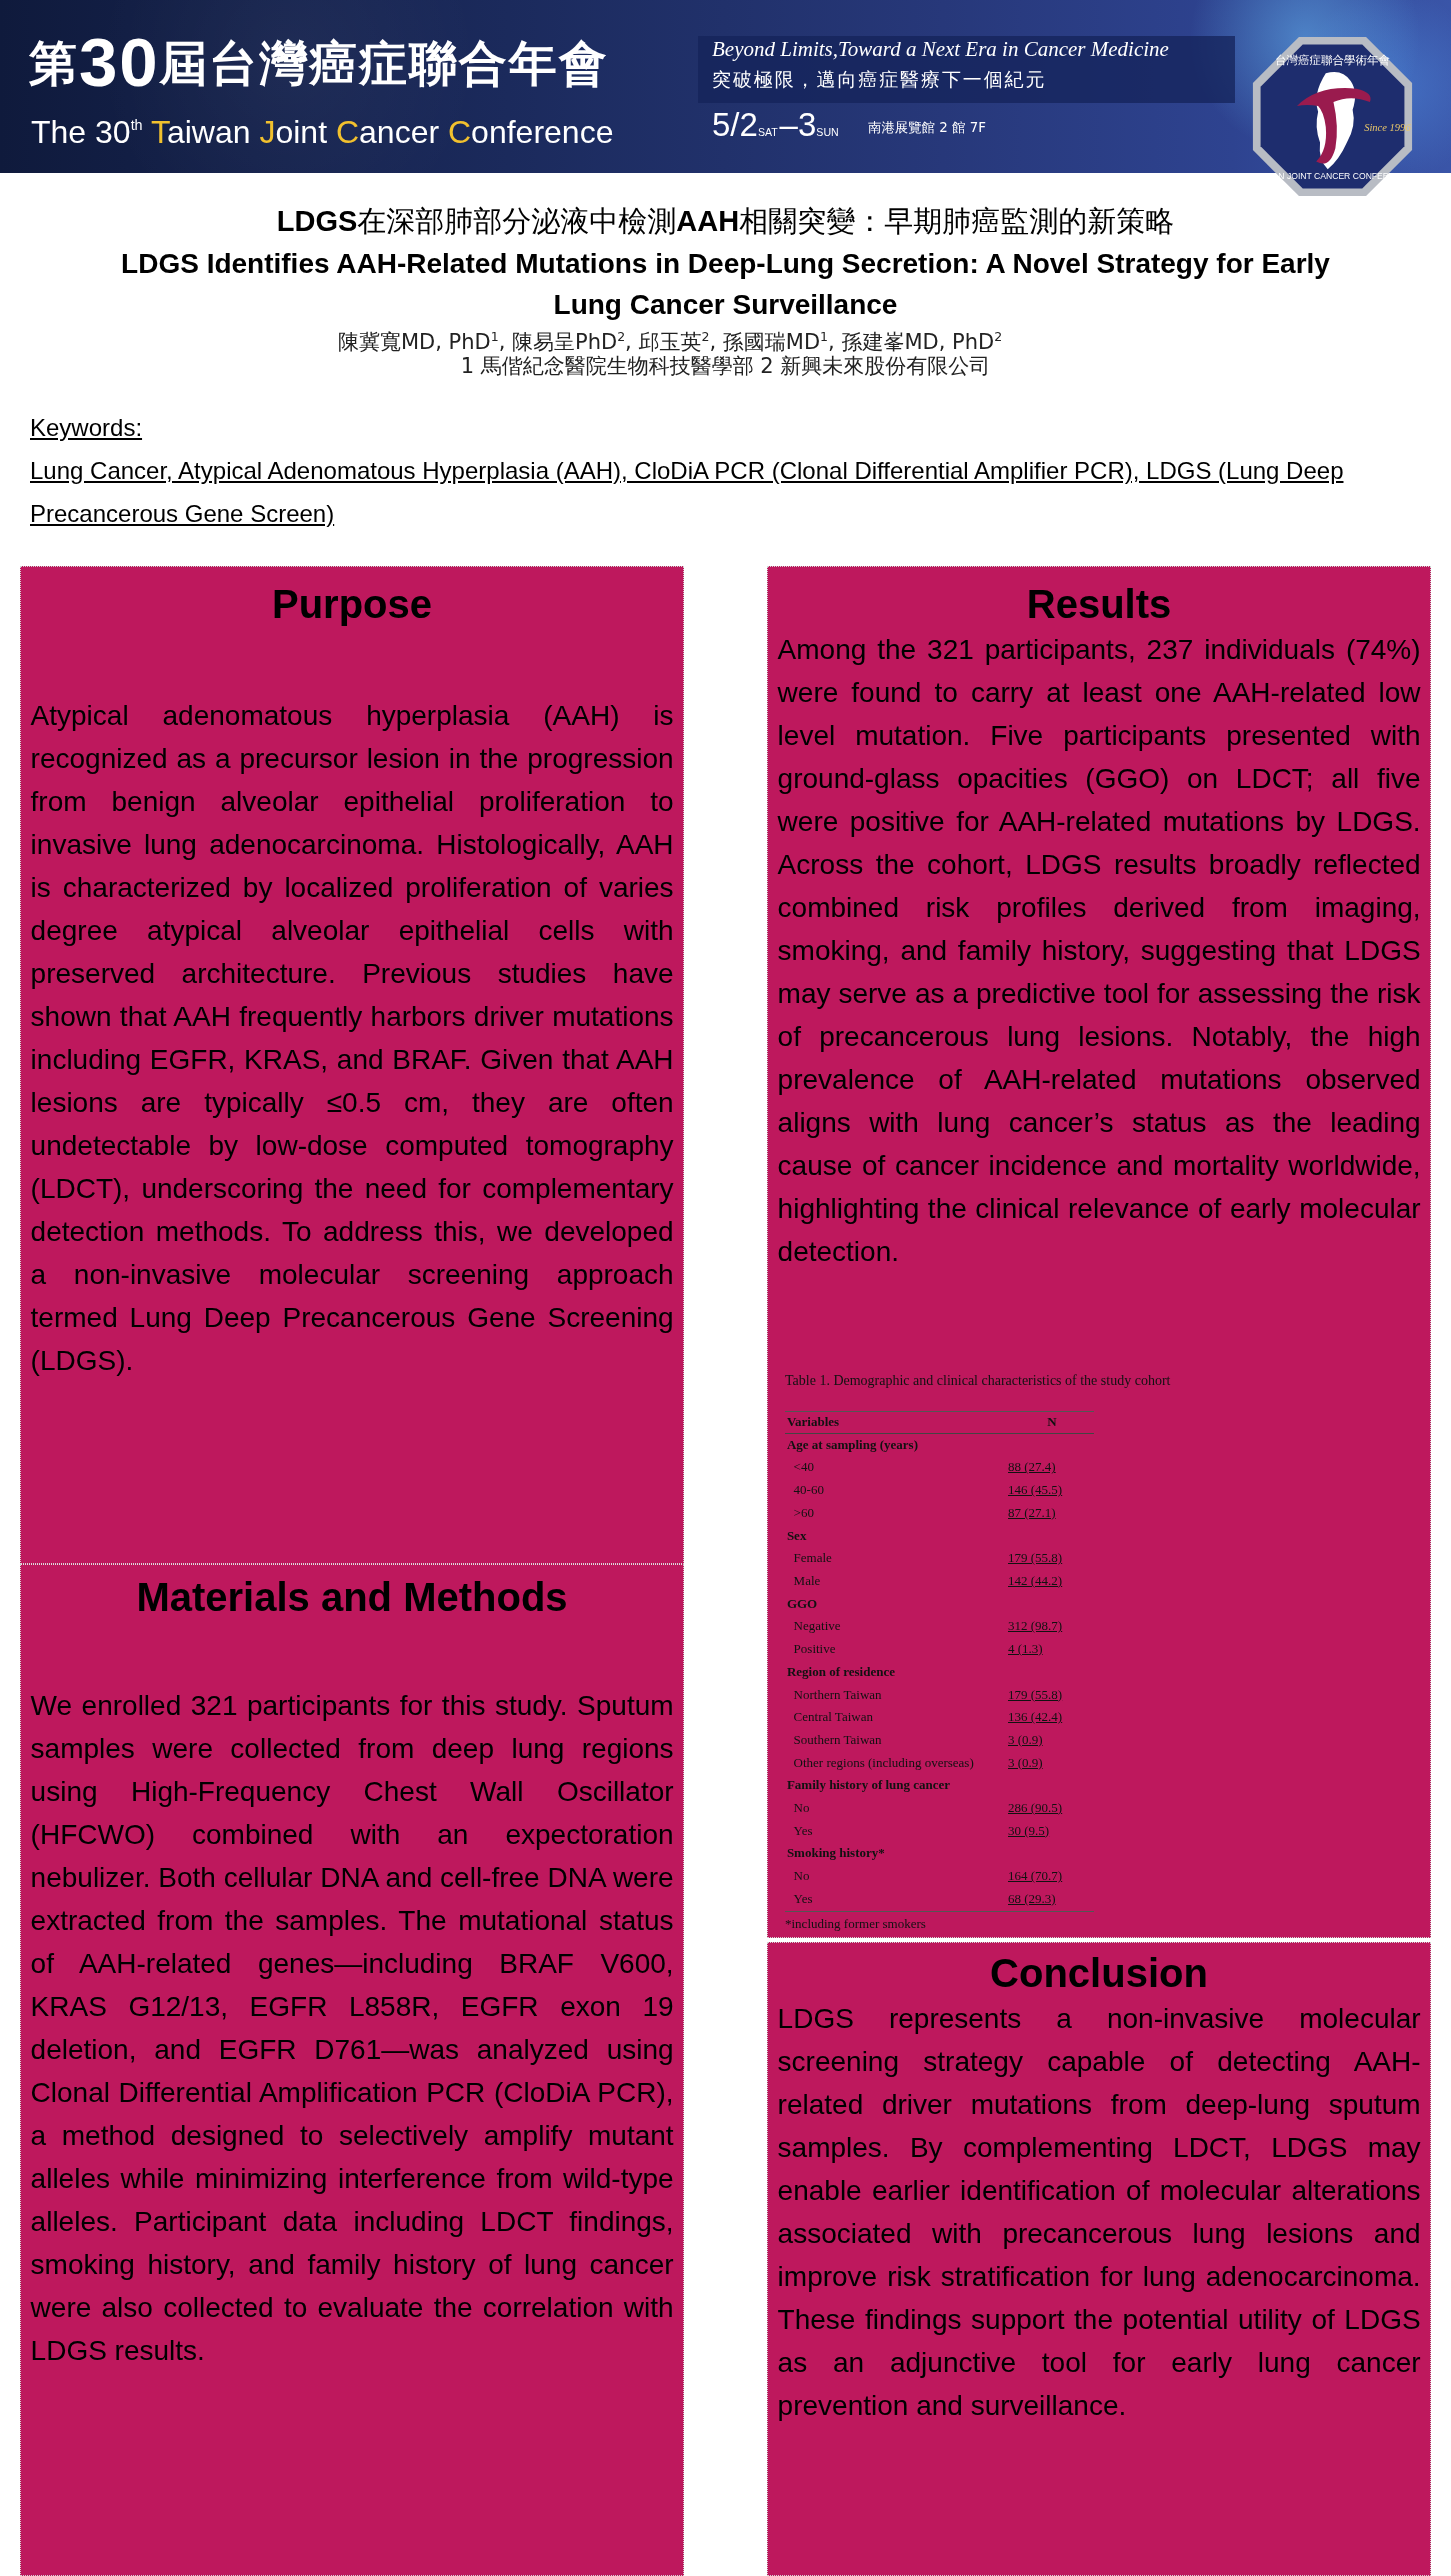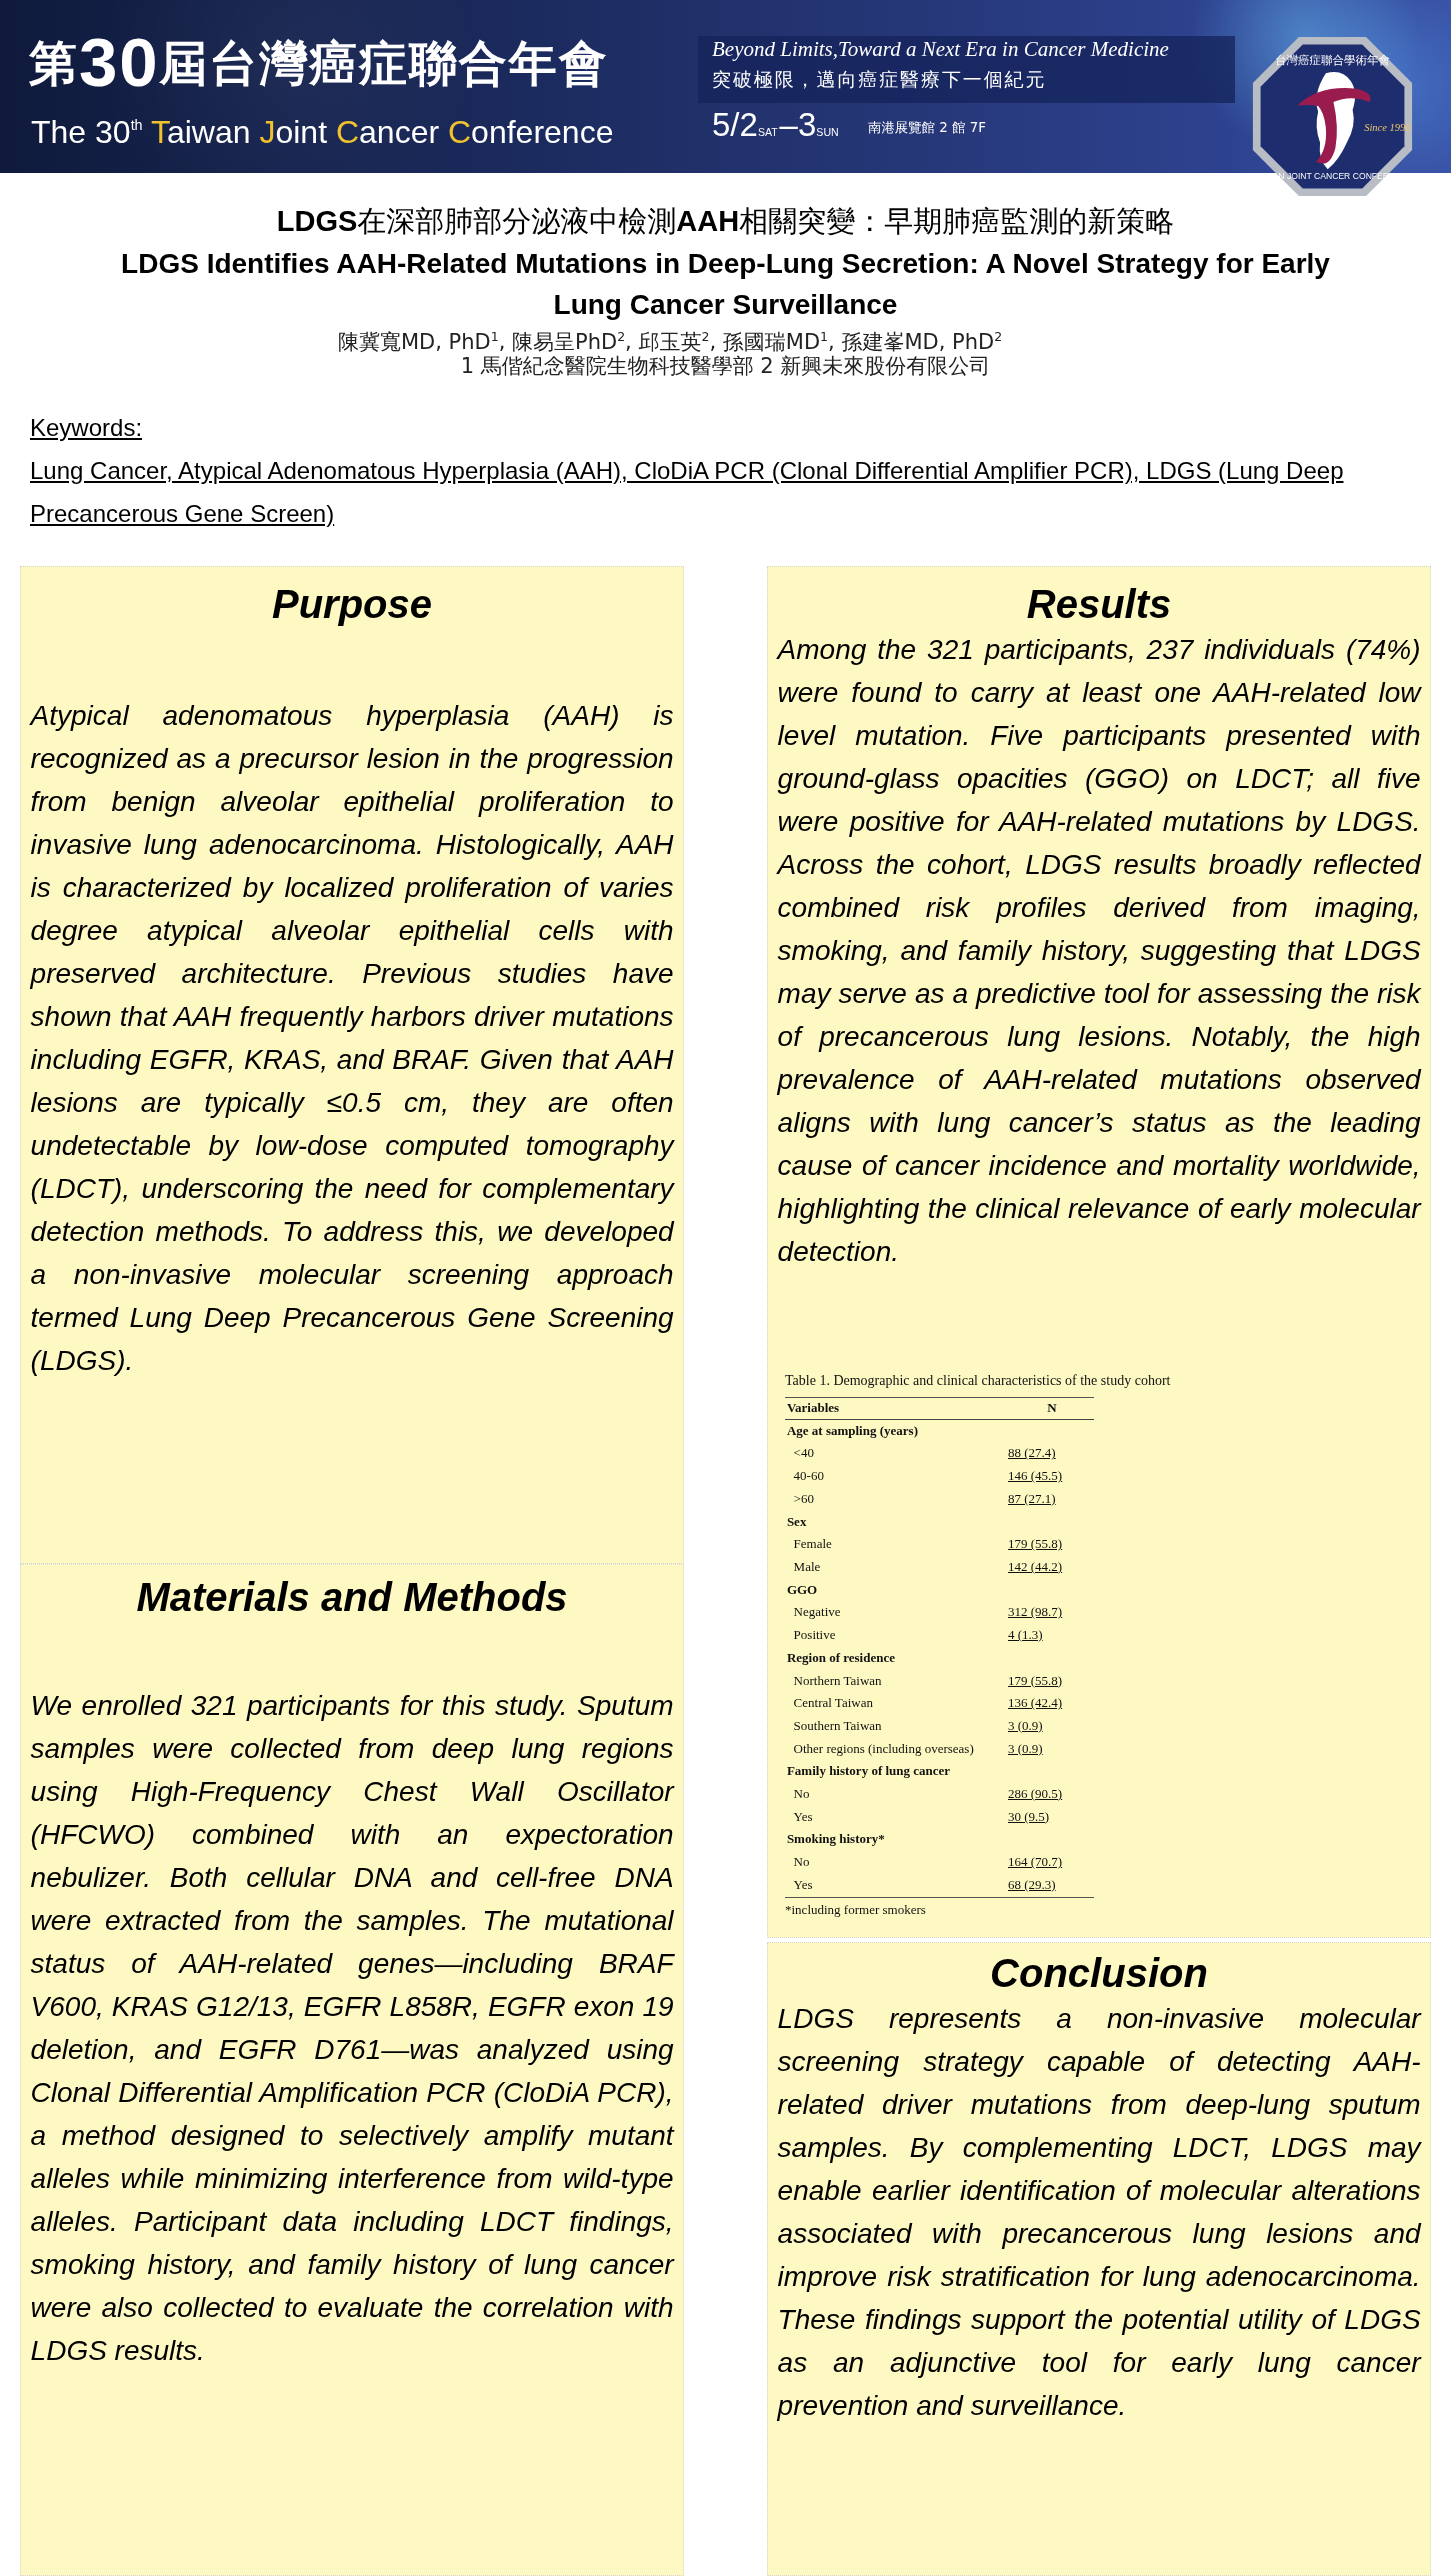--- a/index.html
+++ b/index.html
@@ -76,21 +76,21 @@
   }
 
   
   .keywords {
     position: absolute; left: 30px; top: 406px; width: 1324px;
     font-family: "Liberation Sans", sans-serif; font-size: 24px; line-height: 43px; text-decoration: underline;
   }
 
   
   .panel {
-    position: absolute; border: 1px dotted #d4d4d4; background: #fef9c3; font-style: italic;
+    position: absolute; border: 1px dotted #d4d4d4; background: #be185d;
   }
   .panel-title {
     text-align: center; font-family: "Liberation Sans", sans-serif; font-weight: bold;
     font-size: 40px; line-height: 54px;
   }
   .panel-body {
     font-family: "Liberation Sans", sans-serif; font-size: 28px; line-height: 43px;
     text-align: justify; text-align-last: left; color: #000;
   }
 
@@ -108,21 +108,21 @@
 
   #p-conclusion { left: 767px; top: 1942px; width: 664px; height: 634px; }
   #p-conclusion .panel-title { margin-top: 2.9px; }
   #p-conclusion .panel-body { position: absolute; left: 9.6px; top: 54px; width: 643px; }
 
   
   .table-wrap {
     position: absolute; left: 785px; top: 1371px; width: 432px;
     font-family: "Liberation Serif", serif; color: #111;
   }
-  .table-caption { font-size: 14px; line-height: 19px; margin-bottom: 7px; white-space: nowrap; }
+  .table-caption { font-size: 14px; line-height: 19px; margin-bottom: 21px; white-space: nowrap; }
   table.cohort { border-collapse: collapse; width: 309px; font-size: 13px; }
   table.cohort th { font-weight: bold; text-align: left; padding: 1.9px 0 2.9px 1.9px; border-top: 1px solid #555; border-bottom: 1.9px solid #444; }
   table.cohort th.n-col { text-align: center; }
   table.cohort td { padding: 0; line-height: 22.7px; white-space: nowrap; }
   table.cohort td.cat { font-weight: bold; padding-left: 1.9px; }
   table.cohort td.item { padding-left: 8.6px; }
   table.cohort td.n { text-align: left; width: 86px; text-decoration: underline; }
   table.cohort tr.last td { border-bottom: 1.9px solid #555; }
   .table-foot { font-size: 13px; line-height: 21px; margin-top: 1px; }
 </style>

